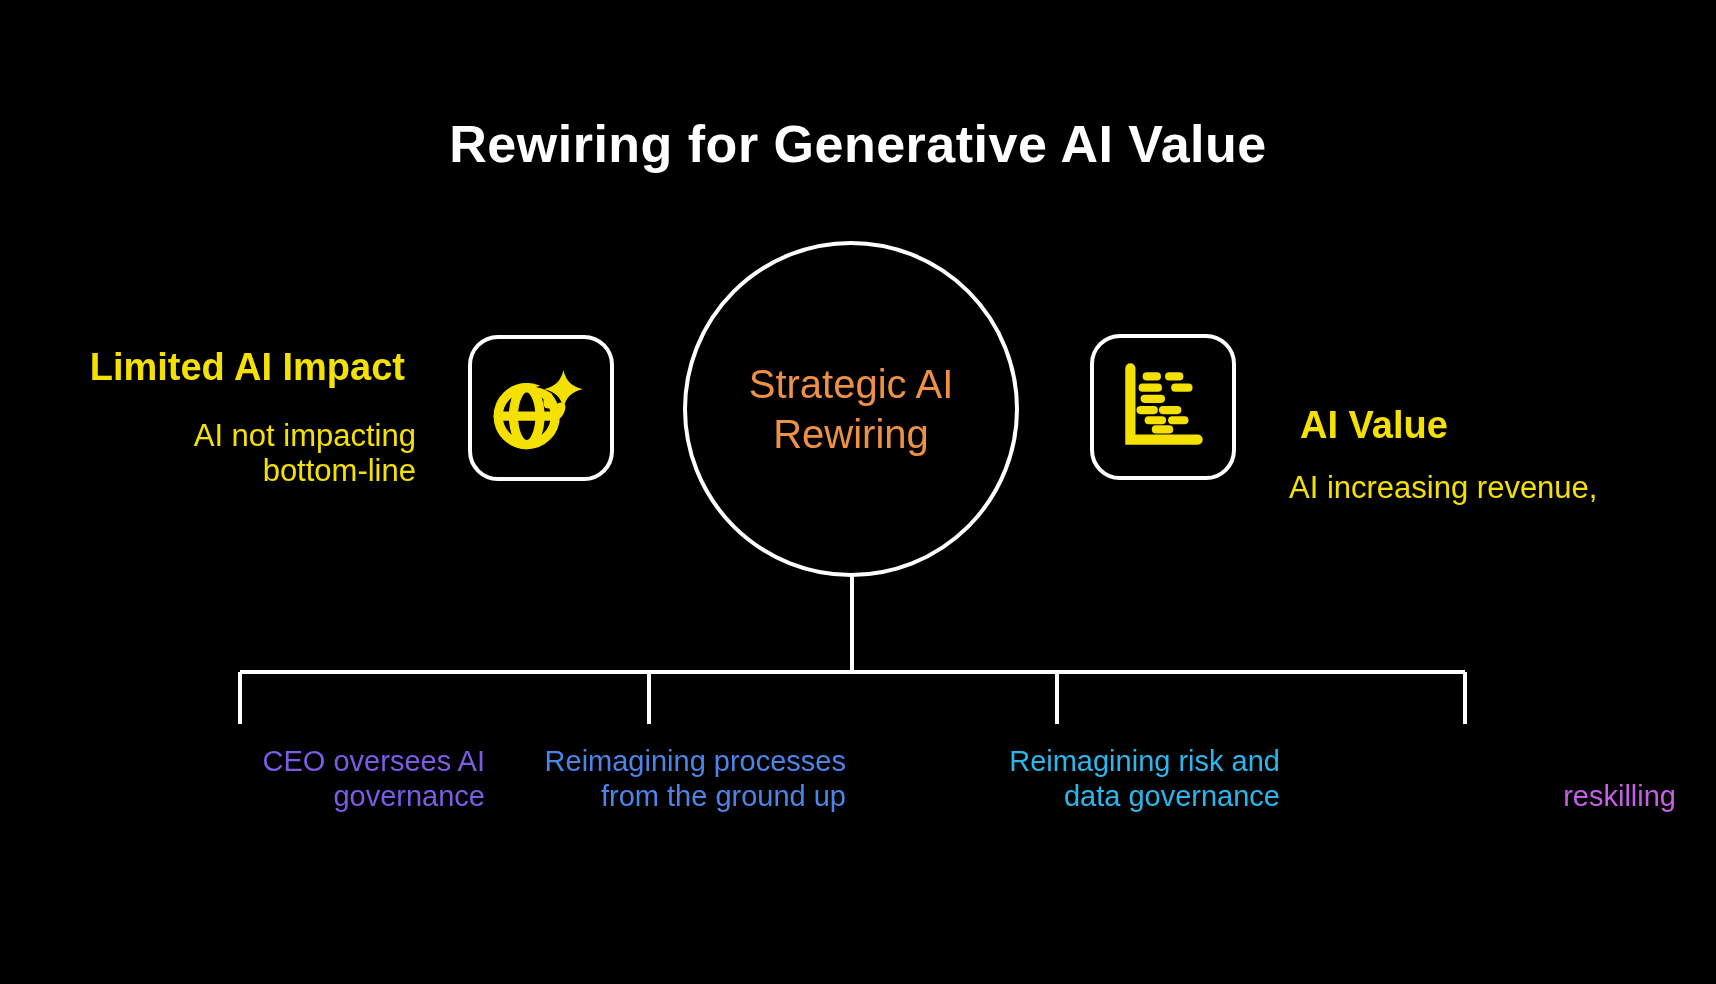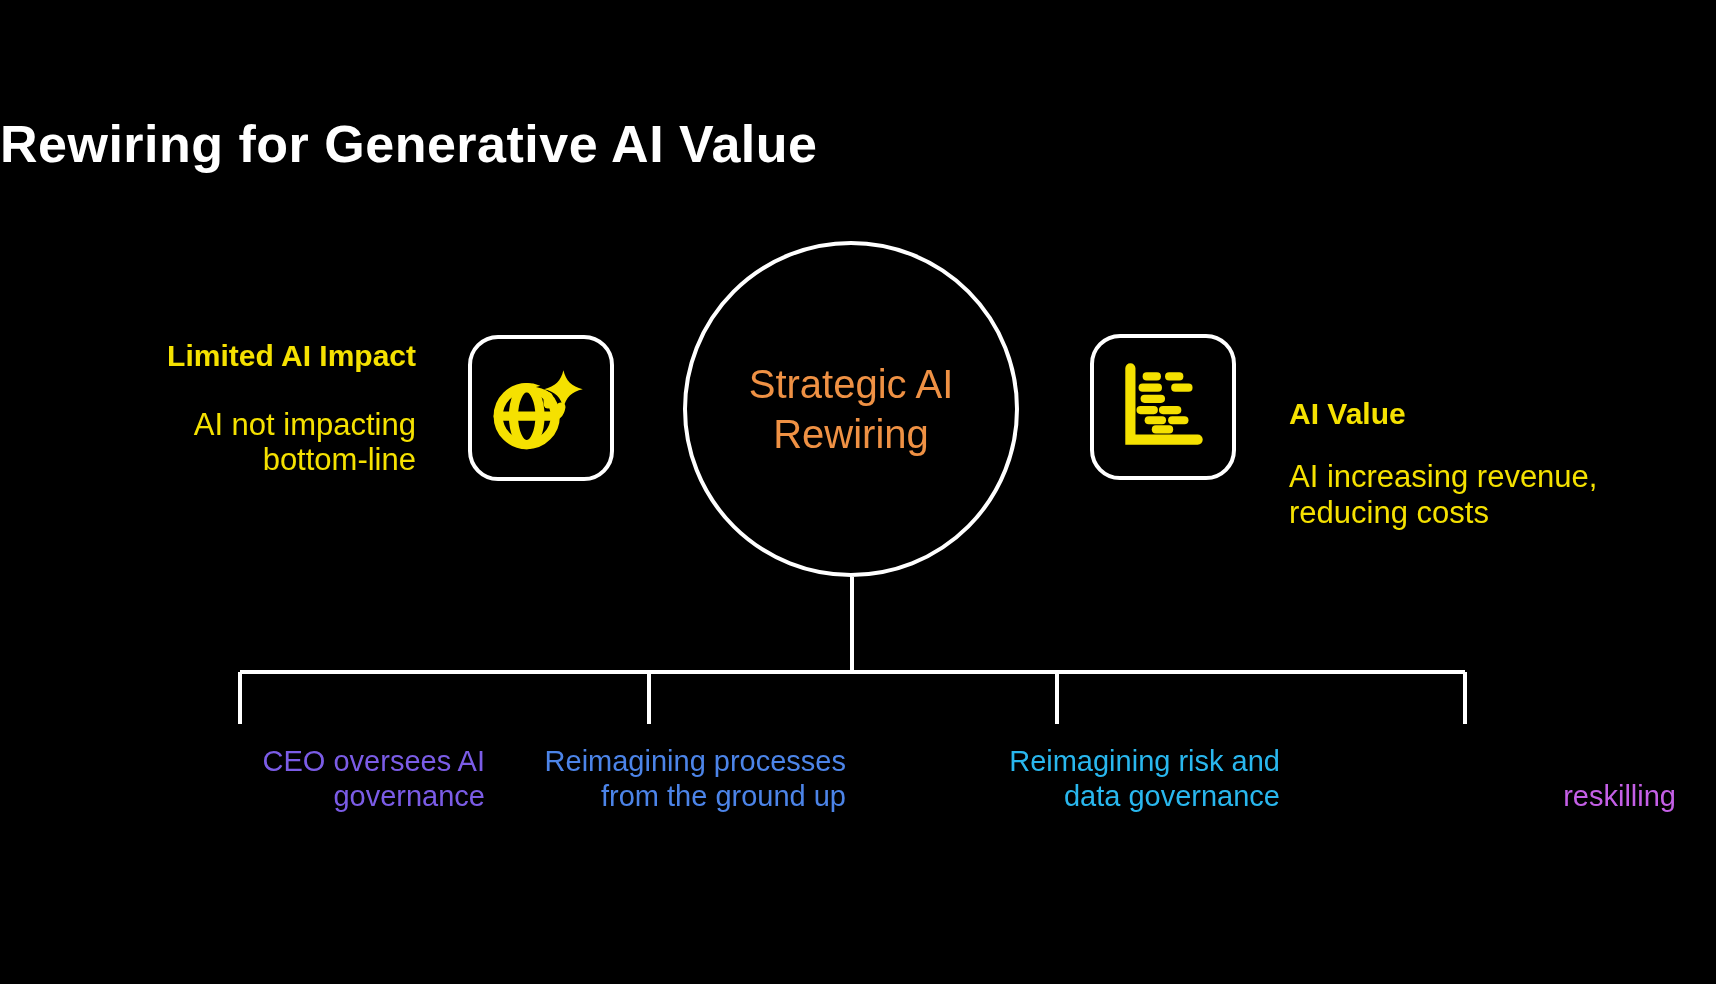--- a/index.html
+++ b/index.html
@@ -8,25 +8,25 @@
     --branch-0:#7B5CE6; --branch-1:#4C84E8; --branch-2:#29B7EE; --branch-3:#C45FE6;
   }
   *{box-sizing:border-box;}
   html,body{margin:0;padding:0;}
   body{
     width:1716px;height:984px;background:var(--bg);
     font-family:"Liberation Sans",sans-serif;overflow:hidden;position:relative;
   }
   .canvas{position:absolute;inset:0;}
   .title{
-    position:absolute;left:0;right:0;top:114px;text-align:left;
+    position:absolute;left:0;right:0;top:114px;text-align:center;
     font-size:52px;font-weight:bold;color:var(--white);letter-spacing:.5px;
   }
   .side-block{position:absolute;color:var(--yellow);}
-  .side-block h2{margin:0;font-size:30px;font-weight:bold;line-height:50px;}
+  .side-block h2{margin:11px;font-size:38px;font-weight:bold;line-height:50px;}
   .side-block p{margin:0;font-size:31px;line-height:35px;font-weight:normal;}
   .left-block{left:0;width:416px;top:331px;text-align:right;}
   .left-block p{margin-top:26px;}
   .right-block{left:1289px;width:430px;top:336px;text-align:left;}
   .right-block h2{line-height:52px;}
   .right-block p{margin-top:19px;line-height:36px;}
   .icon-box{
     position:absolute;width:146px;height:146px;border:4px solid var(--white);
     border-radius:30px;display:flex;align-items:center;justify-content:center;
     background:var(--bg);
@@ -106,21 +106,21 @@
           <path d="M38 65 H51"></path>
             <path d="M61 65 H73"></path>
           <path d="M45 74 H58"></path>
         </g>
       </g>
     </svg>
   </div>
 
   <div class="side-block right-block">
     <h2><br><span>AI Value</span></h2>
-    <p><span>AI increasing revenue,</span><br><span>reducing costs</span></p>
+    <p><span>AI increasing revenue,</span><br></p>
   </div>
 
   <div class="branch b0"><span>CEO oversees AI</span><br><span>governance</span></div>
 
   <div class="branch b1"><span>Reimagining processes</span><br><span>from the ground up</span></div>
 
   <div class="branch b2"><span>Reimagining risk and</span><br><span>data governance</span></div>
 
   <div class="branch b3"><br><span>reskilling</span></div>
 

